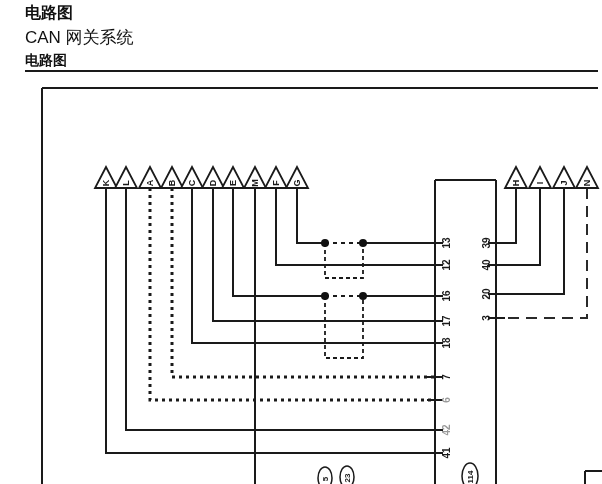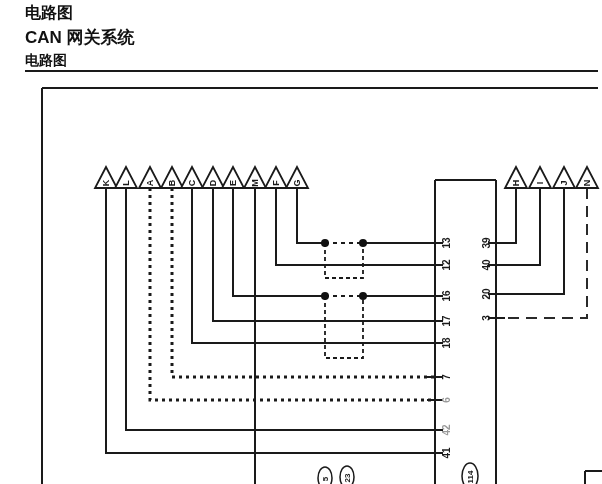--- a/index.html
+++ b/index.html
@@ -1,19 +1,19 @@
 <!DOCTYPE html>
 <html><head>
 <meta charset="utf-8">
 <style>
   html,body{margin:0;padding:0;background:#ffffff;}
   .page{position:relative;width:602px;height:484px;background:#ffffff;overflow:hidden;
         font-family:"Liberation Sans",sans-serif;color:#111;}
   .t1{position:absolute;left:25px;top:3px;font-size:16px;font-weight:bold;}
-  .t2{position:absolute;left:25px;top:26px;font-size:17px;font-weight:bold;}
+  .t2{position:absolute;left:25px;top:26px;font-size:17px;font-weight:normal;}
   .t3{position:absolute;left:25px;top:52px;font-size:14px;font-weight:bold;}
   svg{position:absolute;left:0;top:0;}
   .frame{stroke:#1a1a1a;stroke-width:2;fill:none;}
   .wire{stroke:#1a1a1a;stroke-width:2;fill:none;}
   .dotted{stroke:#1a1a1a;stroke-width:3;fill:none;stroke-dasharray:3 4;}
   .dashmid{stroke:#1a1a1a;stroke-width:2;fill:none;stroke-dasharray:4 4;}
   .loop{stroke:#1a1a1a;stroke-width:1.8;fill:none;stroke-dasharray:4 3;}
   .dashlong{stroke:#2a2a2a;stroke-width:2;fill:none;stroke-dasharray:11 7;}
   .tick{stroke:#1a1a1a;stroke-width:2;}
   .tri{stroke:#1a1a1a;stroke-width:1.8;fill:#ffffff;}

